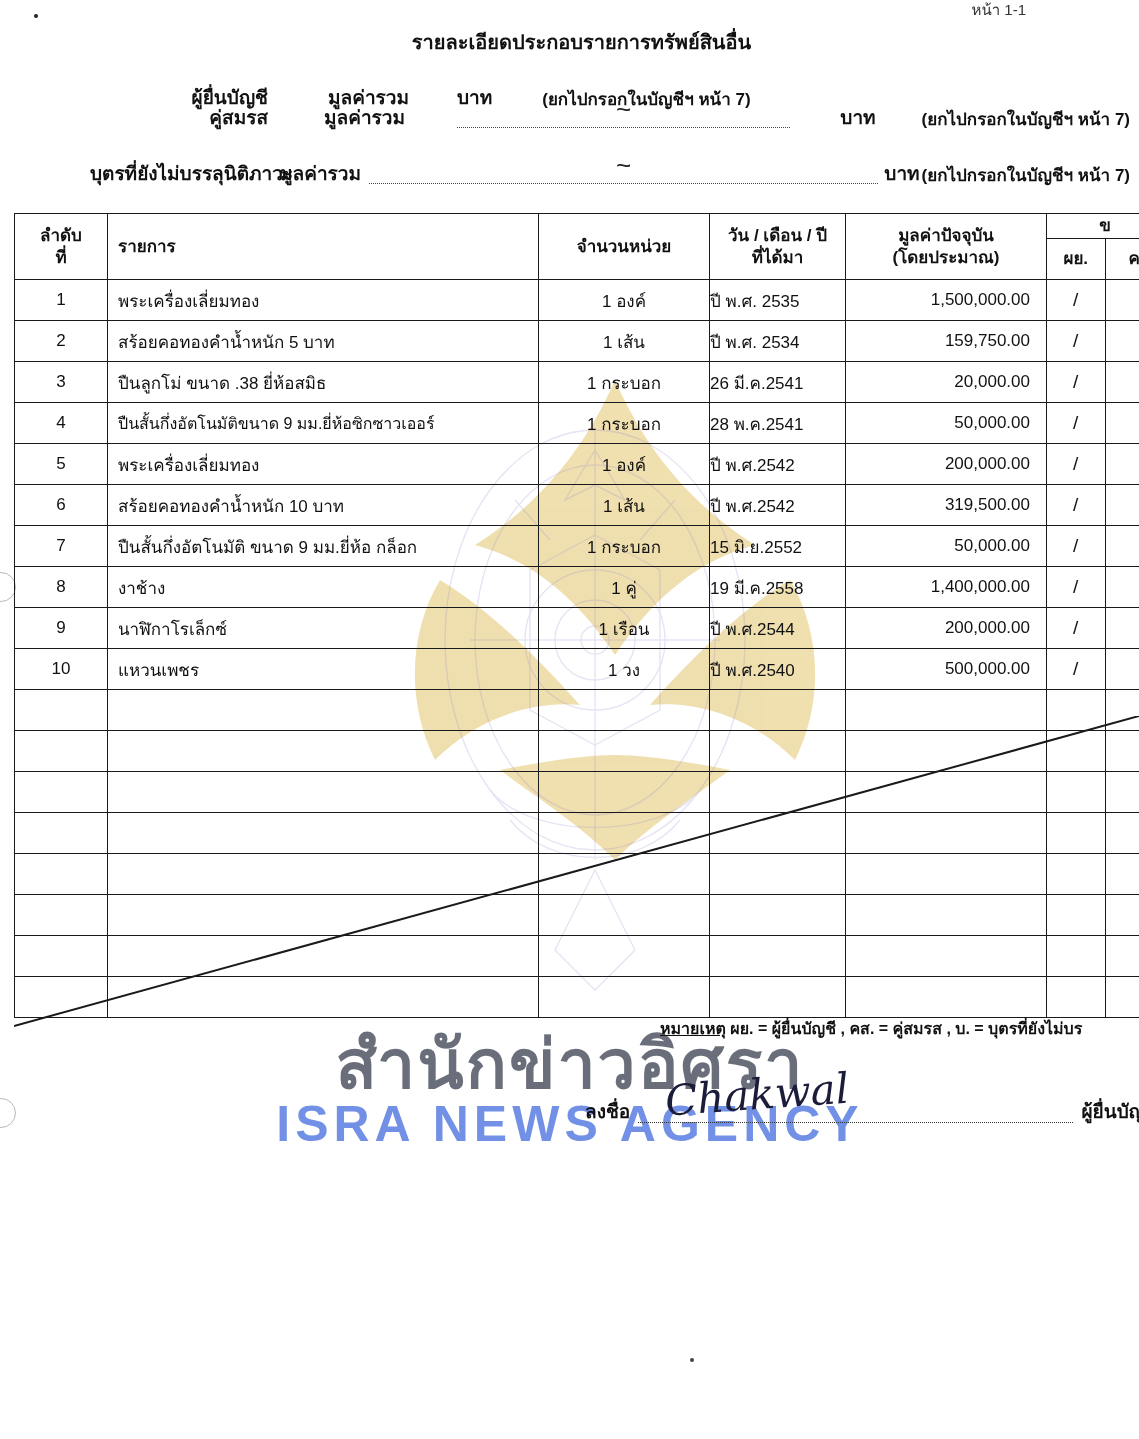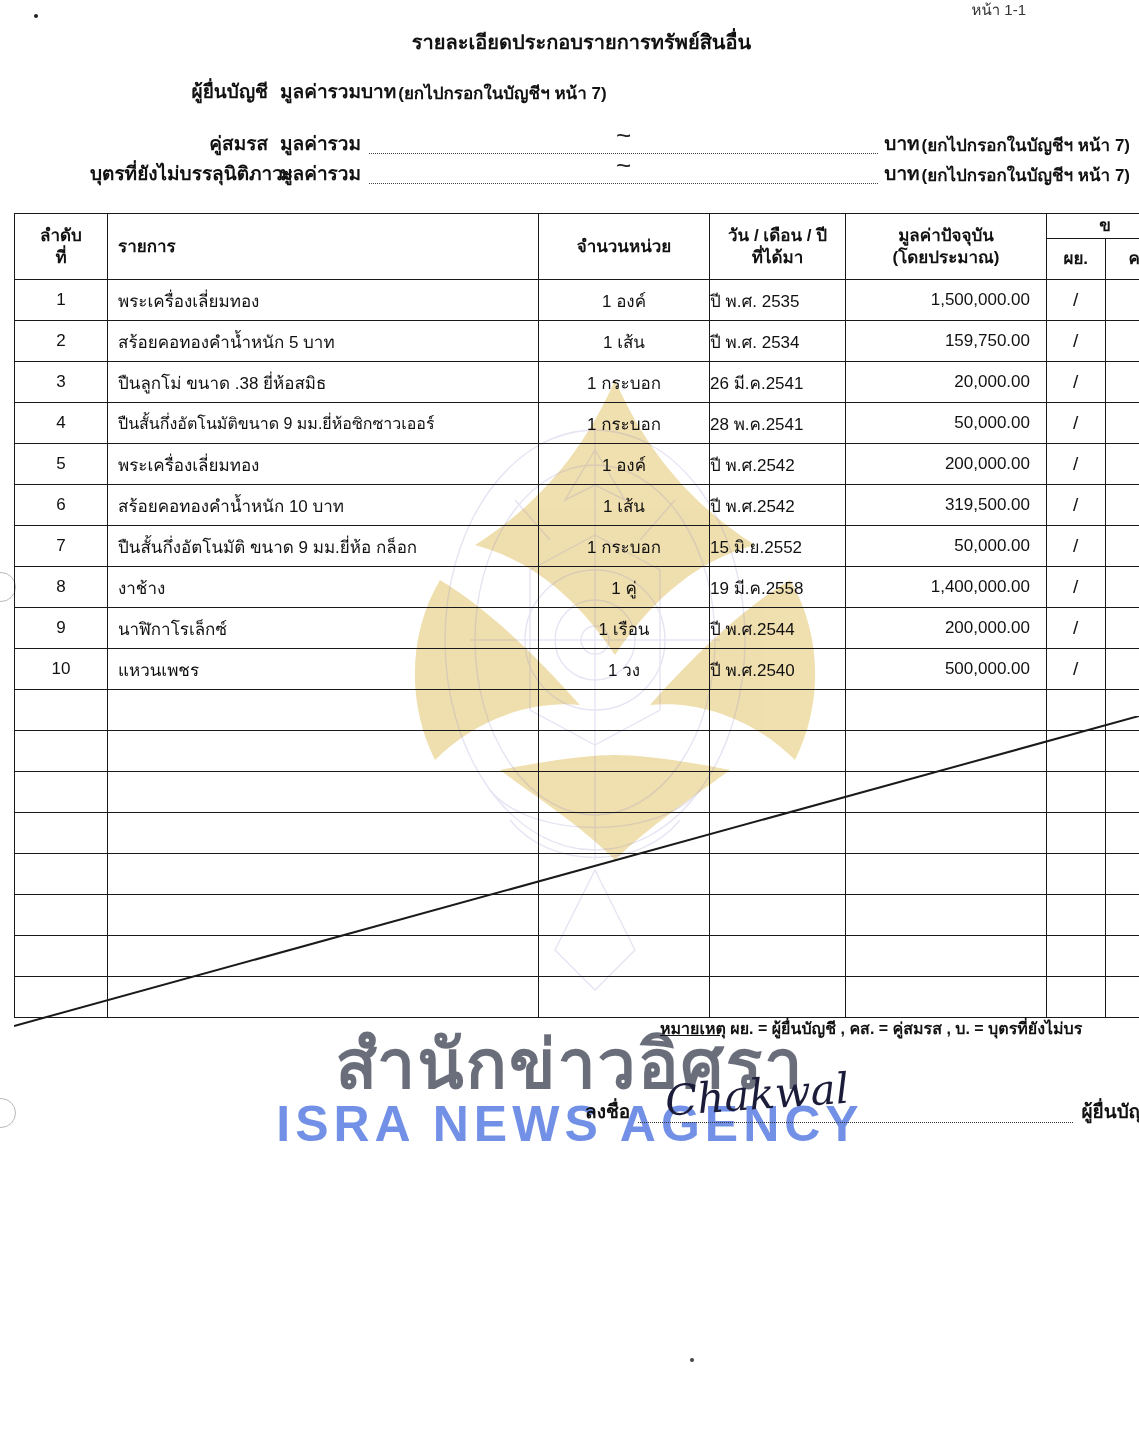--- a/index.html
+++ b/index.html
@@ -112,22 +112,22 @@
   
   .sum-row {
     position: absolute;
     height: 30px;
     left: 90px;
     width: 1040px;
     display: flex;
     align-items: flex-end;
     font-size: 19px;
   }
-  .sum-row.r1 { top: 76px; }
-  .sum-row.r2 { top: 128px; }
+  .sum-row.r1 { top: 82px; gap: 48px; }
+  .sum-row.r2 { top: 102px; gap: 44px; }
   .sum-row.r3 { top: 158px; }
 
   .sum-label {
     font-weight: bold;
     text-align: right;
     white-space: nowrap;
   }
   .sum-row.r1 .sum-label { width: 178px; }
   .sum-row.r2 .sum-label { width: 178px; }
   .sum-row.r3 .sum-label { width: 178px; }

